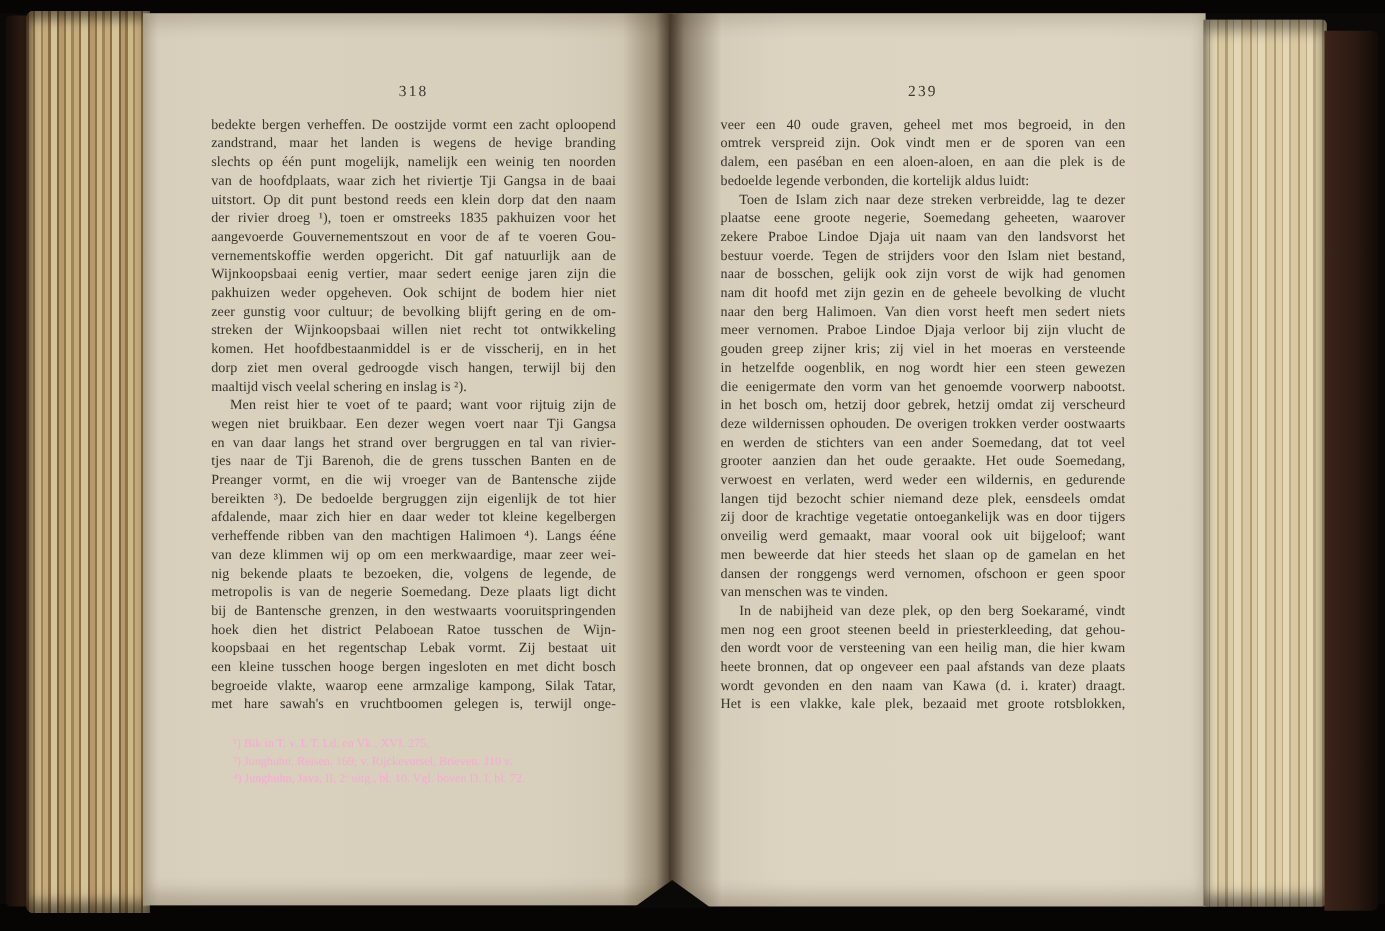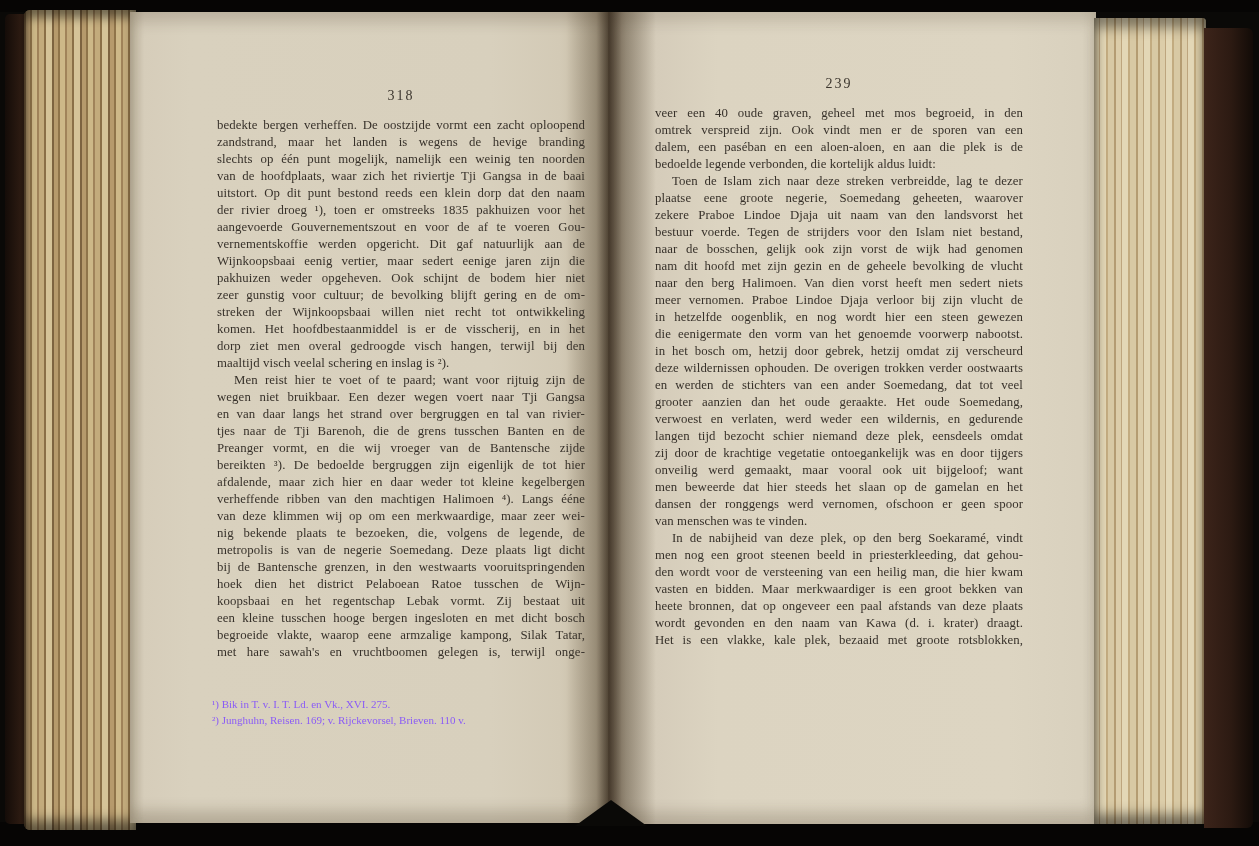--- a/index.html
+++ b/index.html
@@ -62,35 +62,35 @@
   .bump{
     position:absolute;left:575px;top:800px;width:0;height:0;
     border-left:36px solid transparent;border-right:36px solid transparent;
     border-bottom:26px solid #0a0907;
   }
   .strip-top{position:absolute;left:0;top:0;width:1259px;height:12px;background:#060504;}
   .strip-bottom{position:absolute;left:0;top:822px;width:1259px;height:24px;background:#060504;}
 
   
   .textblock{position:absolute;color:#37312a;}
-  .tb-left{left:217px;top:76px;width:368px;margin-top:12px;}
+  .tb-left{left:192px;top:76px;width:368px;}
   .tb-right{left:655px;top:76px;width:368px;}
   .pagenum{
     text-align:center;font-size:14px;letter-spacing:2px;height:18px;
     margin-bottom:11px;color:#3c362e;
   }
   .bodylines .line{
     font-size:12.8px;line-height:17px;height:17px;
     text-align:justify;text-align-last:justify;
     white-space:nowrap;letter-spacing:.1px;
   }
   .bodylines .line.end{text-align-last:left;}
   .bodylines .line.ind{padding-left:17px;font-family:Liberation Serif, serif;}
   .footnotes{
-    position:absolute;left:212px;top:668px;width:358px;color:#8b5cf6;margin-top:28px;
+    position:absolute;left:212px;top:668px;width:358px;color:#f9a8d4;
   }
   .footnotes .line{
     font-size:11px;line-height:16px;height:16px;
     text-align:left;text-align-last:left;white-space:nowrap;
   }
 </style>
 </head>
 <body>
 
 <div class="strip-top"></div>
@@ -137,51 +137,52 @@
       <div class="line">hoek dien het district Pelaboean Ratoe tusschen de Wijn-</div>
       <div class="line">koopsbaai en het regentschap Lebak vormt. Zij bestaat uit</div>
       <div class="line">een kleine tusschen hooge bergen ingesloten en met dicht bosch</div>
       <div class="line">begroeide vlakte, waarop eene armzalige kampong, Silak Tatar,</div>
       <div class="line">met hare sawah's en vruchtboomen gelegen is, terwijl onge-</div>
     </div>
 </div>
 <div class="footnotes">
     <div class="line">¹) Bik in T. v. I. T. Ld. en Vk., XVI. 275.</div>
     <div class="line">²) Junghuhn, Reisen. 169; v. Rijckevorsel, Brieven. 110 v.</div>
+    <div class="line">⁴) Junghuhn, Java, II, 2ᵉ uitg., bl. 10. Vgl. boven D. I, bl. 72.</div>
   </div>
 
 <div class="textblock tb-right">
   <div class="pagenum">239</div>
   <div class="bodylines">
       <div class="line">veer een 40 oude graven, geheel met mos begroeid, in den</div>
       <div class="line">omtrek verspreid zijn. Ook vindt men er de sporen van een</div>
       <div class="line">dalem, een paséban en een aloen-aloen, en aan die plek is de</div>
       <div class="line end">bedoelde legende verbonden, die kortelijk aldus luidt:</div>
       <div class="line ind">Toen de Islam zich naar deze streken verbreidde, lag te dezer</div>
       <div class="line">plaatse eene groote negerie, Soemedang geheeten, waarover</div>
       <div class="line">zekere Praboe Lindoe Djaja uit naam van den landsvorst het</div>
       <div class="line">bestuur voerde. Tegen de strijders voor den Islam niet bestand,</div>
       <div class="line">naar de bosschen, gelijk ook zijn vorst de wijk had genomen</div>
       <div class="line">nam dit hoofd met zijn gezin en de geheele bevolking de vlucht</div>
       <div class="line">naar den berg Halimoen. Van dien vorst heeft men sedert niets</div>
       <div class="line">meer vernomen. Praboe Lindoe Djaja verloor bij zijn vlucht de</div>
+      <div class="line">gouden greep zijner kris; zij viel in het moeras en versteende</div>
       <div class="line">in hetzelfde oogenblik, en nog wordt hier een steen gewezen</div>
       <div class="line">die eenigermate den vorm van het genoemde voorwerp nabootst.</div>
       <div class="line">in het bosch om, hetzij door gebrek, hetzij omdat zij verscheurd</div>
       <div class="line">deze wildernissen ophouden. De overigen trokken verder oostwaarts</div>
       <div class="line">en werden de stichters van een ander Soemedang, dat tot veel</div>
       <div class="line">grooter aanzien dan het oude geraakte. Het oude Soemedang,</div>
       <div class="line">verwoest en verlaten, werd weder een wildernis, en gedurende</div>
       <div class="line">langen tijd bezocht schier niemand deze plek, eensdeels omdat</div>
       <div class="line">zij door de krachtige vegetatie ontoegankelijk was en door tijgers</div>
       <div class="line">onveilig werd gemaakt, maar vooral ook uit bijgeloof; want</div>
       <div class="line">men beweerde dat hier steeds het slaan op de gamelan en het</div>
       <div class="line">dansen der ronggengs werd vernomen, ofschoon er geen spoor</div>
       <div class="line end">van menschen was te vinden.</div>
       <div class="line ind">In de nabijheid van deze plek, op den berg Soekaramé, vindt</div>
       <div class="line">men nog een groot steenen beeld in priesterkleeding, dat gehou-</div>
       <div class="line">den wordt voor de versteening van een heilig man, die hier kwam</div>
-      <div class="line">vasten en bidden. Maar merkwaardiger is een groot bekken van</div>
       <div class="line">heete bronnen, dat op ongeveer een paal afstands van deze plaats</div>
       <div class="line">wordt gevonden en den naam van Kawa (d. i. krater) draagt.</div>
       <div class="line">Het is een vlakke, kale plek, bezaaid met groote rotsblokken,</div>
     </div>
 </div>
 
 </body></html>

